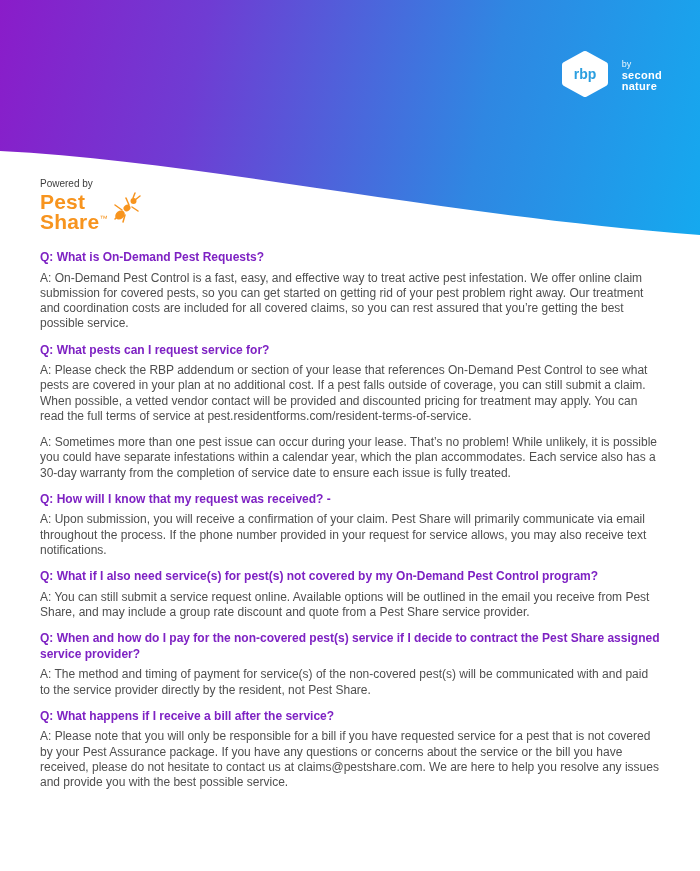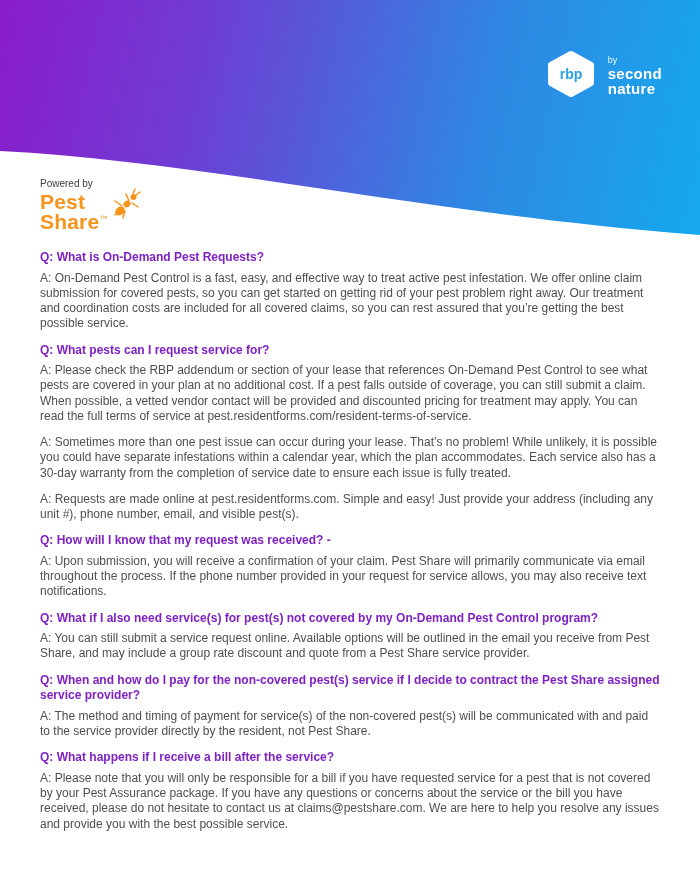--- a/index.html
+++ b/index.html
@@ -22,28 +22,28 @@
   .hero-inner { padding: 36px 40px 0 40px; }
   .title-line1 { font-size: 25px; font-weight: 400; letter-spacing: .3px; }
   .title-line2 { font-size: 25px; font-weight: 700; letter-spacing: .3px; margin-top: 11px; }
 
   .brand {
     position: absolute; top: 50px; right: 38px;
     display: flex; align-items: center; gap: 10px;
   }
   .brand-name { line-height: 1.0; }
   .brand-by { font-size: 9px; opacity: .9; display: block; margin-bottom: 1px; }
-  .brand-n1, .brand-n2 { font-size: 15px; font-weight: 700; letter-spacing: .3px; display: block; }
+  .brand-n1, .brand-n2 { font-size: 11px; font-weight: 700; letter-spacing: .3px; display: block; }
 
   .wave { position: absolute; left: 0; bottom: -1px; width: 700px; height: 238px; pointer-events: none; }
 
   
   .powered { position: absolute; left: 40px; top: 178px; }
   .powered-label { font-size: 10px; color: #3c3c3c; margin-bottom: 3px; }
-  .ps-row { display: flex; align-items: flex-start; }
+  .ps-row { display: flex; align-items: center; }
   .ps-text { font-size: 21px; font-weight: 700; color: #f7941e; line-height: .95; letter-spacing: .2px; }
   .ps-line2 { white-space: nowrap; }
   .ps-tm { font-size: 8px; font-weight: 400; vertical-align: super; }
   .ant { margin-left: 2px; margin-top: -4px; }
 
   
   .faq-list { padding: 12px 40px 0 40px; }
   .faq { margin-bottom: 11px; }
   .q {
     color: #7e22c3;
@@ -116,21 +116,20 @@
     <p class="a">A: On-Demand Pest Control is a fast, easy, and effective way to treat active pest infestation. We offer online claim submission for covered pests, so you can get started on getting rid of your pest problem right away. Our treatment and coordination costs are included for all covered claims, so you can rest assured that you’re getting the best possible service.</p>
   </section>
   <section class="faq">
     <h3 class="q">Q: What pests can I request service for?</h3>
     <p class="a">A: Please check the RBP addendum or section of your lease that references On-Demand Pest Control to see what pests are covered in your plan at no additional cost. If a pest falls outside of coverage, you can still submit a claim. When possible, a vetted vendor contact will be provided and discounted pricing for treatment may apply. You can read the full terms of service at pest.residentforms.com/resident-terms-of-service.</p>
   </section>
   <section class="faq">
     <p class="a">A: Sometimes more than one pest issue can occur during your lease. That’s no problem! While unlikely, it is possible you could have separate infestations within a calendar year, which the plan accommodates. Each service also has a 30-day warranty from the completion of service date to ensure each issue is fully treated.</p>
   </section>
   <section class="faq">
-    <p class="a">A: Requests are made online at pest.residentforms.com. Simple and easy! Just provide your address (including any unit #), phone number, email, and visible pest(s).</p>
   </section>
   <section class="faq">
     <h3 class="q">Q: How will I know that my request was received? -</h3>
     <p class="a">A: Upon submission, you will receive a confirmation of your claim. Pest Share will primarily communicate via email throughout the process. If the phone number provided in your request for service allows, you may also receive text notifications.</p>
   </section>
   <section class="faq">
     <h3 class="q">Q: What if I also need service(s) for pest(s) not covered by my On-Demand Pest Control program?</h3>
     <p class="a">A: You can still submit a service request online. Available options will be outlined in the email you receive from Pest Share, and may include a group rate discount and quote from a Pest Share service provider.</p>
   </section>
   <section class="faq">

